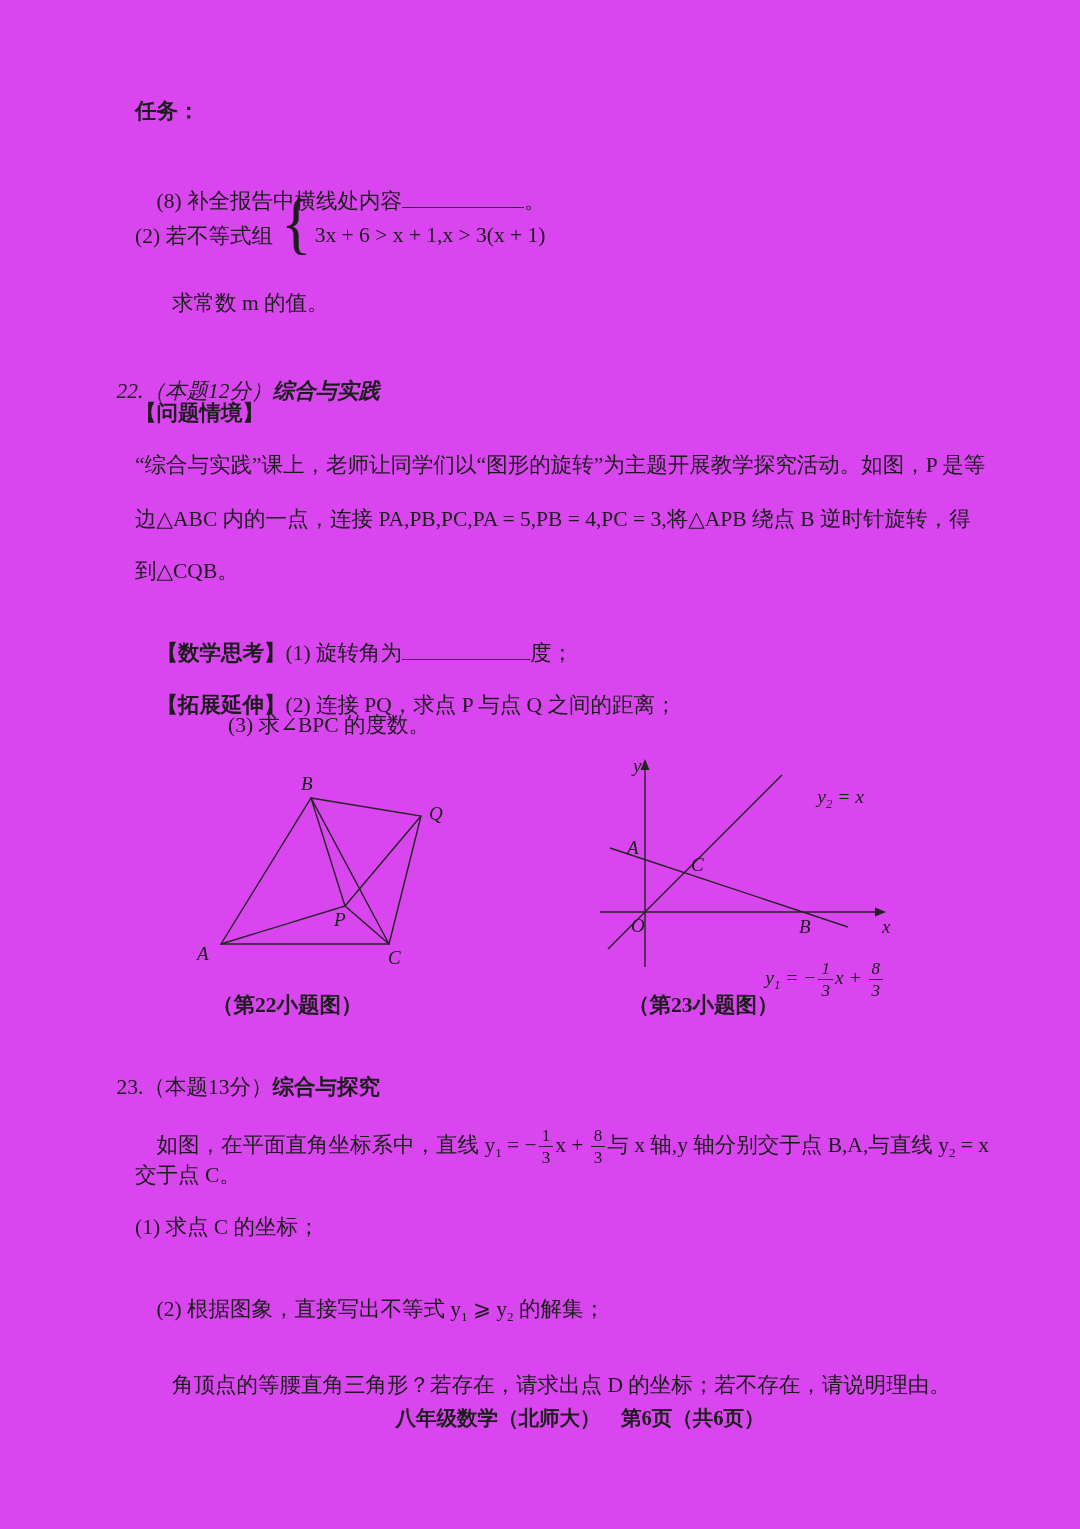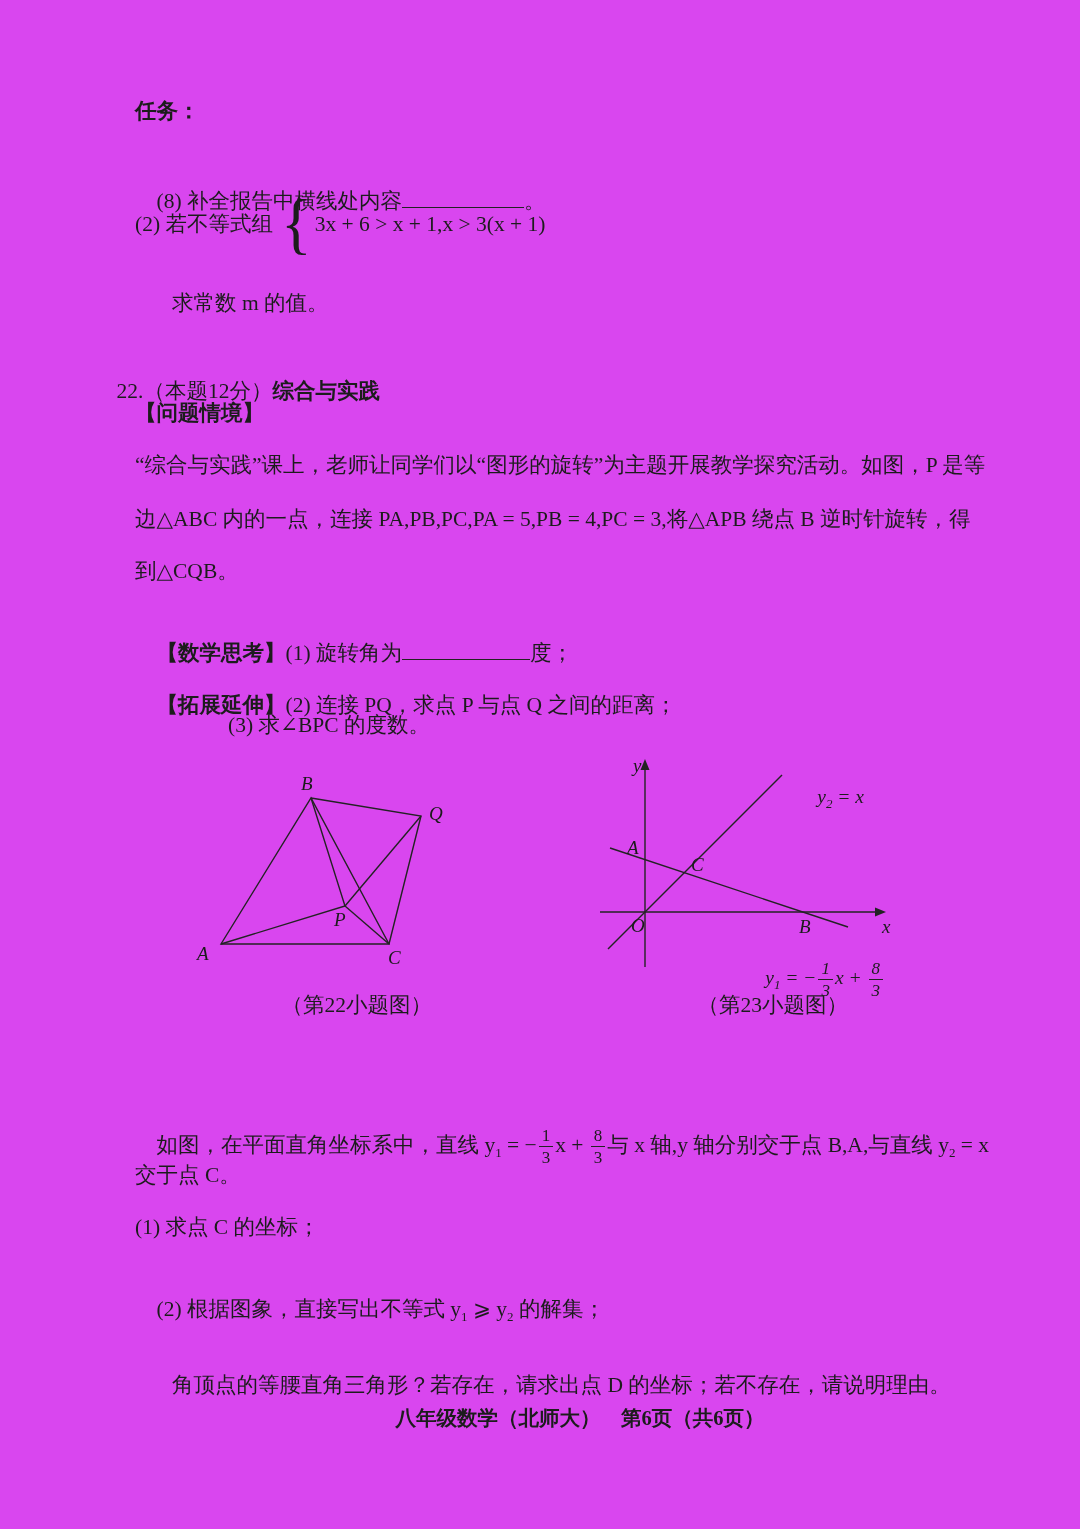--- a/index.html
+++ b/index.html
@@ -7,28 +7,28 @@
   body {
     width:1080px; height:1529px;
     color:#1c1c1c;
     font-family:"Liberation Serif","DejaVu Serif",serif;
     font-size:21.5px;
   }
   .page { position:relative; width:1080px; height:1529px; background:#d946ef; overflow:hidden; }
   .abs { position:absolute; white-space:pre; line-height:1.4; }
   .bold { font-weight:700; }
   .blank { display:inline-block; border-bottom:1.6px solid #222; height:1.02em; vertical-align:baseline; }
-  .row { display:flex; align-items:center; }
+  .row { display:flex; align-items:flex-end; }
   .brace { font-size:64px; font-weight:400; line-height:0.85; margin:0 3px 0 8px; transform:scaleY(1.05); }
   .system { display:inline-flex; flex-direction:row; line-height:1.5; margin-right:4px; }
   .frac { display:inline-flex; flex-direction:column; align-items:center; vertical-align:middle; font-size:17px; line-height:1.25; margin:0 2px; }
   .frac .fnum { border-bottom:1.4px solid #222; padding:0 3px; }
   .frac .fden { padding:0 3px; }
   sub.vsub { font-size:13px; line-height:0; }
-  .caption { width:220px; text-align:right; }
+  .caption { width:220px; text-align:left;font-weight:bold; }
   .figwrap { position:absolute; }
   .figlabel text { font-family:"Liberation Serif","DejaVu Serif",serif; font-style:italic; font-size:19px; fill:#1b1b1b; }
   .stroke { stroke:#232323; stroke-width:1.4; fill:none; }
   .overlay { position:absolute; white-space:pre; font-size:19.5px; }
   .footer { position:absolute; left:0; right:0; top:1404px; text-align:center; font-weight:700; font-size:20.5px; transform:translateX(40px); }
 </style>
 </head>
 <body>
 
 <div class="page">
@@ -42,21 +42,21 @@
   <div class="abs row" style="left:135px; top:197px;">
     <span>(2) 若不等式组</span>
     <span class="brace">{</span>
     <span class="system">
       <span>3x + 6 &gt; x + 1,</span>
       <span>x &gt; 3(x + 1)</span>
     </span>
   </div>
   <div class="abs" style="left:172px; top:288px;">求常数 m 的值。</div>
 
-  <div class="abs" style="left:95px; top:346px;">
+  <div class="abs" style="left:95px; top:346px;font-style:italic;">
     <span>22.</span><span>（本题12分）</span><span class="bold">综合与实践</span>
   </div>
 
   <div class="abs bold" style="left:135px; top:398px;">【问题情境】</div>
 
   <div class="abs" style="left:135px; top:450px;">“综合与实践”课上，老师让同学们以“图形的旋转”为主题开展教学探究活动。如图，P 是等</div>
   <div class="abs" style="left:135px; top:504px;">边△ABC 内的一点，连接 PA,PB,PC,PA = 5,PB = 4,PC = 3,将△APB 绕点 B 逆时针旋转，得</div>
   <div class="abs" style="left:135px; top:556px;">到△CQB。</div>
 
   <div class="abs" style="left:135px; top:608px;">
@@ -115,20 +115,23 @@
       <span>y</span><sub class="vsub">2</sub><span> = x</span>
     </div>
     <div class="overlay" style="left:146px; top:184px; font-style:italic;">
       <span>y</span><sub class="vsub">1</sub><span> = −</span><span class="frac"><span class="fnum">1</span><span class="fden">3</span></span><span>x + </span><span class="frac"><span class="fnum">8</span><span class="fden">3</span></span>
     </div>
   </div>
 
   <div class="abs caption" style="left:212px; top:990px;">（第22小题图）</div>
   <div class="abs caption" style="left:628px; top:990px;">（第23小题图）</div>
 
+  <div class="abs" style="left:95px; top:1042px;">
+    <span>23.</span><span>（本题13分）</span><span class="bold">综合与探究</span>
+  </div>
 
   <div class="abs" style="left:135px; top:1095px;">
     <span>如图，在平面直角坐标系中，直线 y</span><sub class="vsub">1</sub><span> = −</span><span class="frac"><span class="fnum">1</span><span class="fden">3</span></span><span>x + </span><span class="frac"><span class="fnum">8</span><span class="fden">3</span></span><span>与 x 轴,y 轴分别交于点 B,A,与直线 y</span><sub class="vsub">2</sub><span> = x</span>
   </div>
   <div class="abs" style="left:135px; top:1160px;text-align:right;">交于点 C。</div>
 
   <div class="abs" style="left:135px; top:1212px;">(1) 求点 C 的坐标；</div>
 
   <div class="abs" style="left:135px; top:1264px;">
     <span>(2) 根据图象，直接写出不等式 y</span><sub class="vsub">1</sub><span> ⩾ y</span><sub class="vsub">2</sub><span> 的解集；</span>

